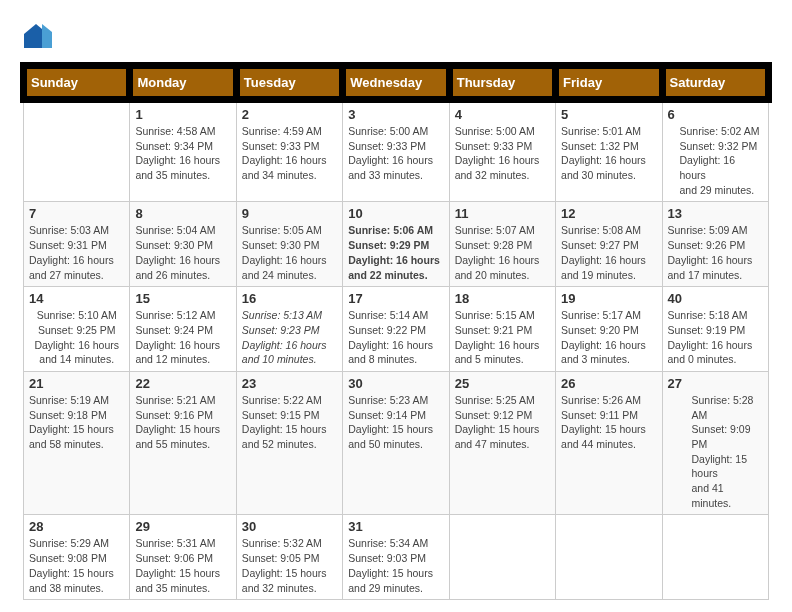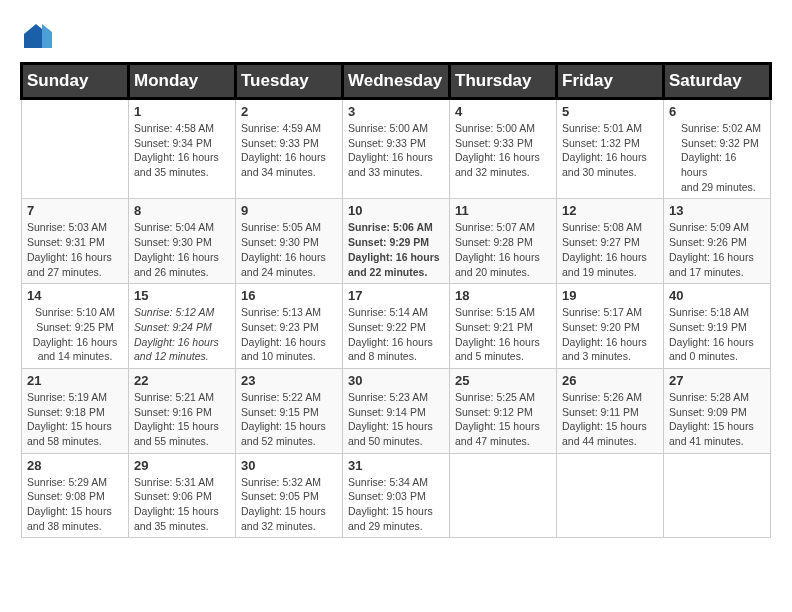--- a/index.html
+++ b/index.html
@@ -33,27 +33,27 @@
     .location-title {
       font-size: 18px;
       color: #555;
     }
     table {
       width: 100%;
       border-collapse: collapse;
       font-size: 11px;
     }
     thead th {
-      background-color: #404040;
+      background-color: #a16207;
       color: #fff;
       padding: 6px 4px;
       text-align: left;
-      font-size: 17px;
+      font-size: 13px;
       font-weight: bold;
-      border: 3px solid #000000;
+      border: 7px solid #000000;
     }
     tbody td {
       border: 1px solid #ccc;
       padding: 4px 5px;
       vertical-align: top;
       width: calc(100% / 7);
       min-height: 80px;
     }
     .day-number {
       font-size: 13px;
@@ -221,28 +221,28 @@
       <tr>
         <td>
           <span class="day-number">14</span>
           <div class="day-info" style="white-space: pre-line; text-align: center;">Sunrise: 5:10 AM
 Sunset: 9:25 PM
 Daylight: 16 hours
 and 14 minutes.</div>
         </td>
         <td>
           <span class="day-number">15</span>
-          <div class="day-info" style="white-space: pre-line; font-style: italic;">Sunrise: 5:12 AM
+          <div class="day-info" style="white-space: pre-line;">Sunrise: 5:12 AM
 Sunset: 9:24 PM
 Daylight: 16 hours
 and 12 minutes.</div>
         </td>
         <td>
           <span class="day-number">16</span>
-          <div class="day-info" style="white-space: pre-line;">Sunrise: 5:13 AM
+          <div class="day-info" style="white-space: pre-line; font-style: italic;">Sunrise: 5:13 AM
 Sunset: 9:23 PM
 Daylight: 16 hours
 and 10 minutes.</div>
         </td>
         <td>
           <span class="day-number">17</span>
           <div class="day-info" style="white-space: pre-line;">Sunrise: 5:14 AM
 Sunset: 9:22 PM
 Daylight: 16 hours
 and 8 minutes.</div>
@@ -307,21 +307,21 @@
         </td>
         <td>
           <span class="day-number">26</span>
           <div class="day-info" style="white-space: pre-line;">Sunrise: 5:26 AM
 Sunset: 9:11 PM
 Daylight: 15 hours
 and 44 minutes.</div>
         </td>
         <td>
           <span class="day-number">27</span>
-          <div class="day-info" style="white-space: pre-line;">Sunrise: 5:28 AM
+          <div class="day-info" style="white-space: pre-line; margin-left: 24px;">Sunrise: 5:28 AM
 Sunset: 9:09 PM
 Daylight: 15 hours
 and 41 minutes.</div>
         </td>
       </tr>
       <tr>
         <td>
           <span class="day-number">28</span>
           <div class="day-info" style="white-space: pre-line;">Sunrise: 5:29 AM
 Sunset: 9:08 PM

